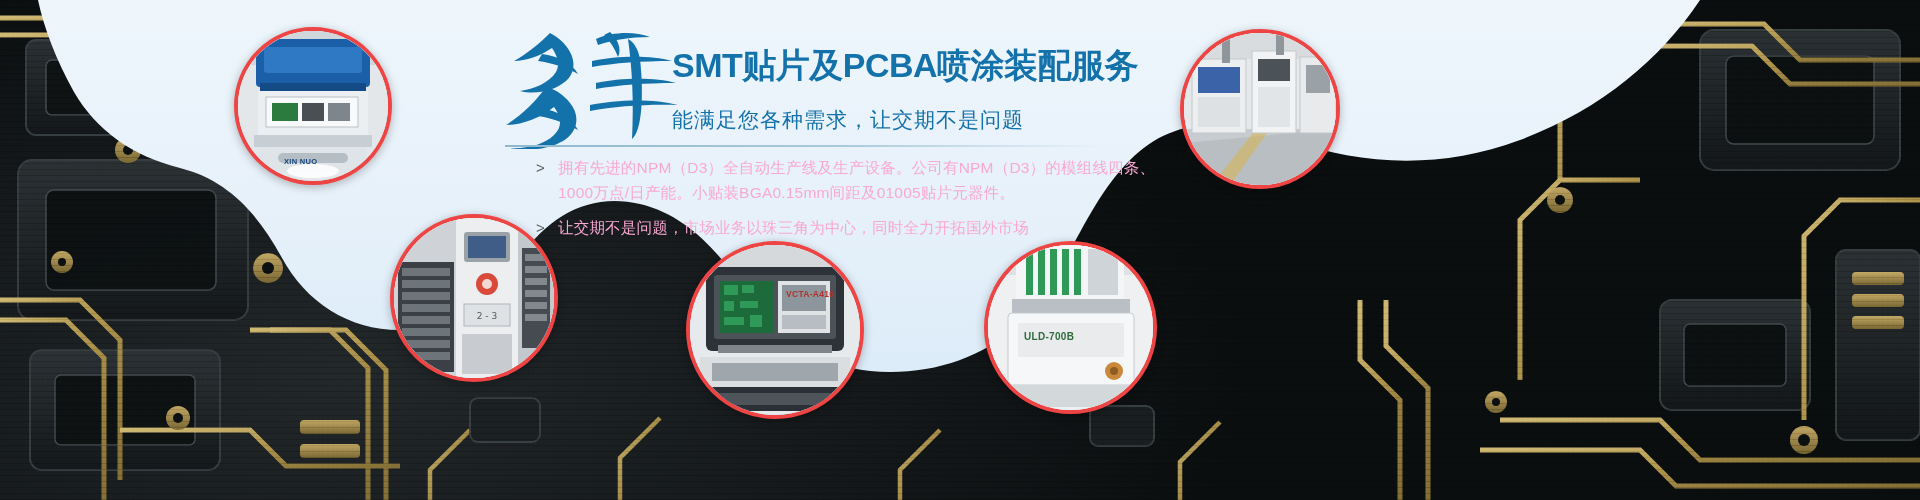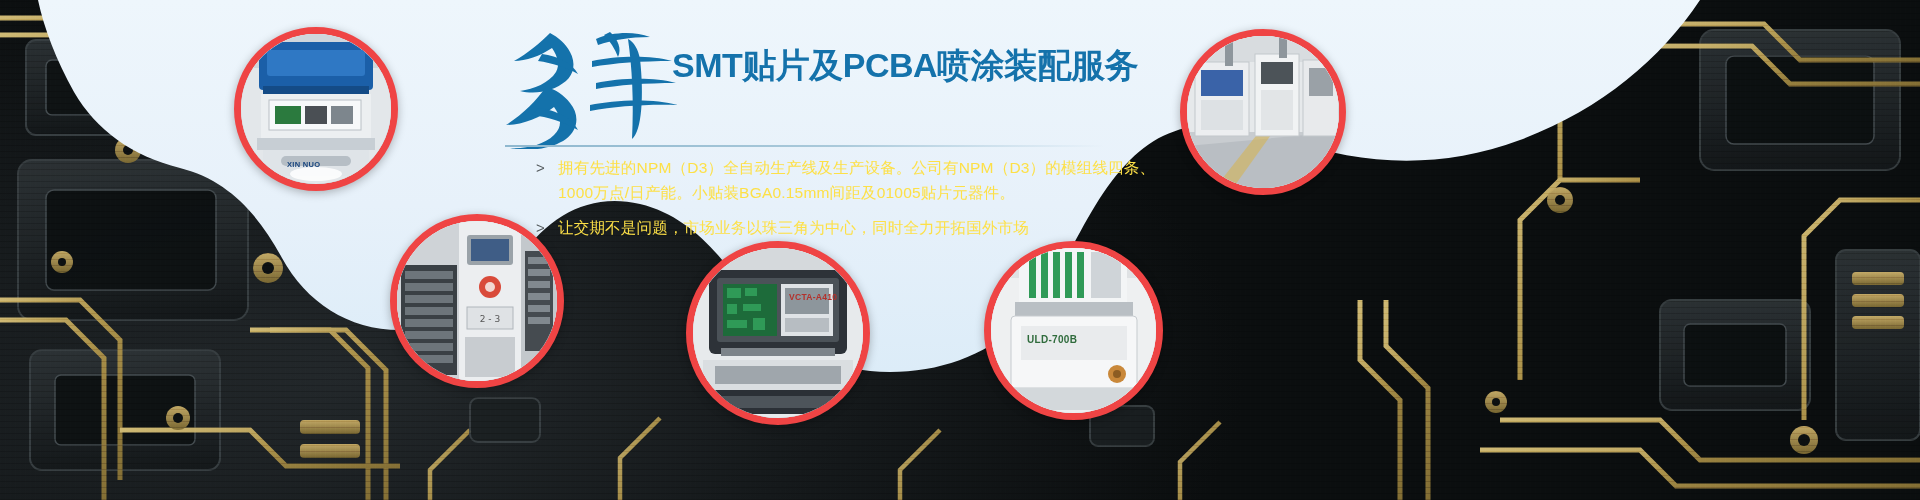--- a/index.html
+++ b/index.html
@@ -65,28 +65,28 @@
   .bullets{position:absolute;left:536px;top:136px;width:640px;}
   .bullet{
     position:relative;display:flex;align-items:flex-start;
     margin-bottom:10px;
   }
   .bullet .mark{
     width:22px;flex:0 0 22px;color:#555b5e;font-size:15px;line-height:25px;
     font-family:"Liberation Sans",sans-serif;
   }
   .bullet .btext{
-    color:#fde047;font-size:15.5px;line-height:25px;letter-spacing:.2px;
+    color:#f9a8d4;font-size:15.5px;line-height:25px;letter-spacing:.2px;
   }
 
   
   .circle{
     position:absolute;border-radius:50%;overflow:hidden;
     box-shadow:0 2px 10px rgba(0,0,0,.28);
-    border:7px solid #ef4444;
+    border:4px solid #ef4444;
     background:#c9ccd0;
   }
   .circle .inner{position:absolute;inset:0;text-align:center;}
 
   
   .c1{left:234px;top:8px;width:150px;height:150px;}
   .c1 .inner{
     background:
       linear-gradient(180deg,#dfe3e6 0%,#cfd4d8 42%,#b9bec3 100%);
   }
@@ -265,20 +265,21 @@
           <path d="M128 12 C132 40 134 74 132 112 C142 104 144 68 140 32 C138 22 134 15 128 12 Z"></path>
 
           <path d="M90 84 C116 79 148 77 178 78 C152 71 114 73 90 78 Z"></path>
         </g>
       </svg>
     </div>
 
     <div class="headline">SMT贴片及PCBA喷涂装配服务</div>
 
 
+    <div class="subline-cn">能满足您各种需求，让交期不是问题</div>
 
     <div class="divider"></div>
 
     <div class="bullets">
       <div class="bullet">
         <span class="mark">&gt;</span>
         <span class="btext">拥有先进的NPM（D3）全自动生产线及生产设备。公司有NPM（D3）的模组线四条、1000万点/日产能。小贴装BGA0.15mm间距及01005贴片元器件。</span>
       </div>
       <div class="bullet">
         <span class="mark">&gt;</span>

